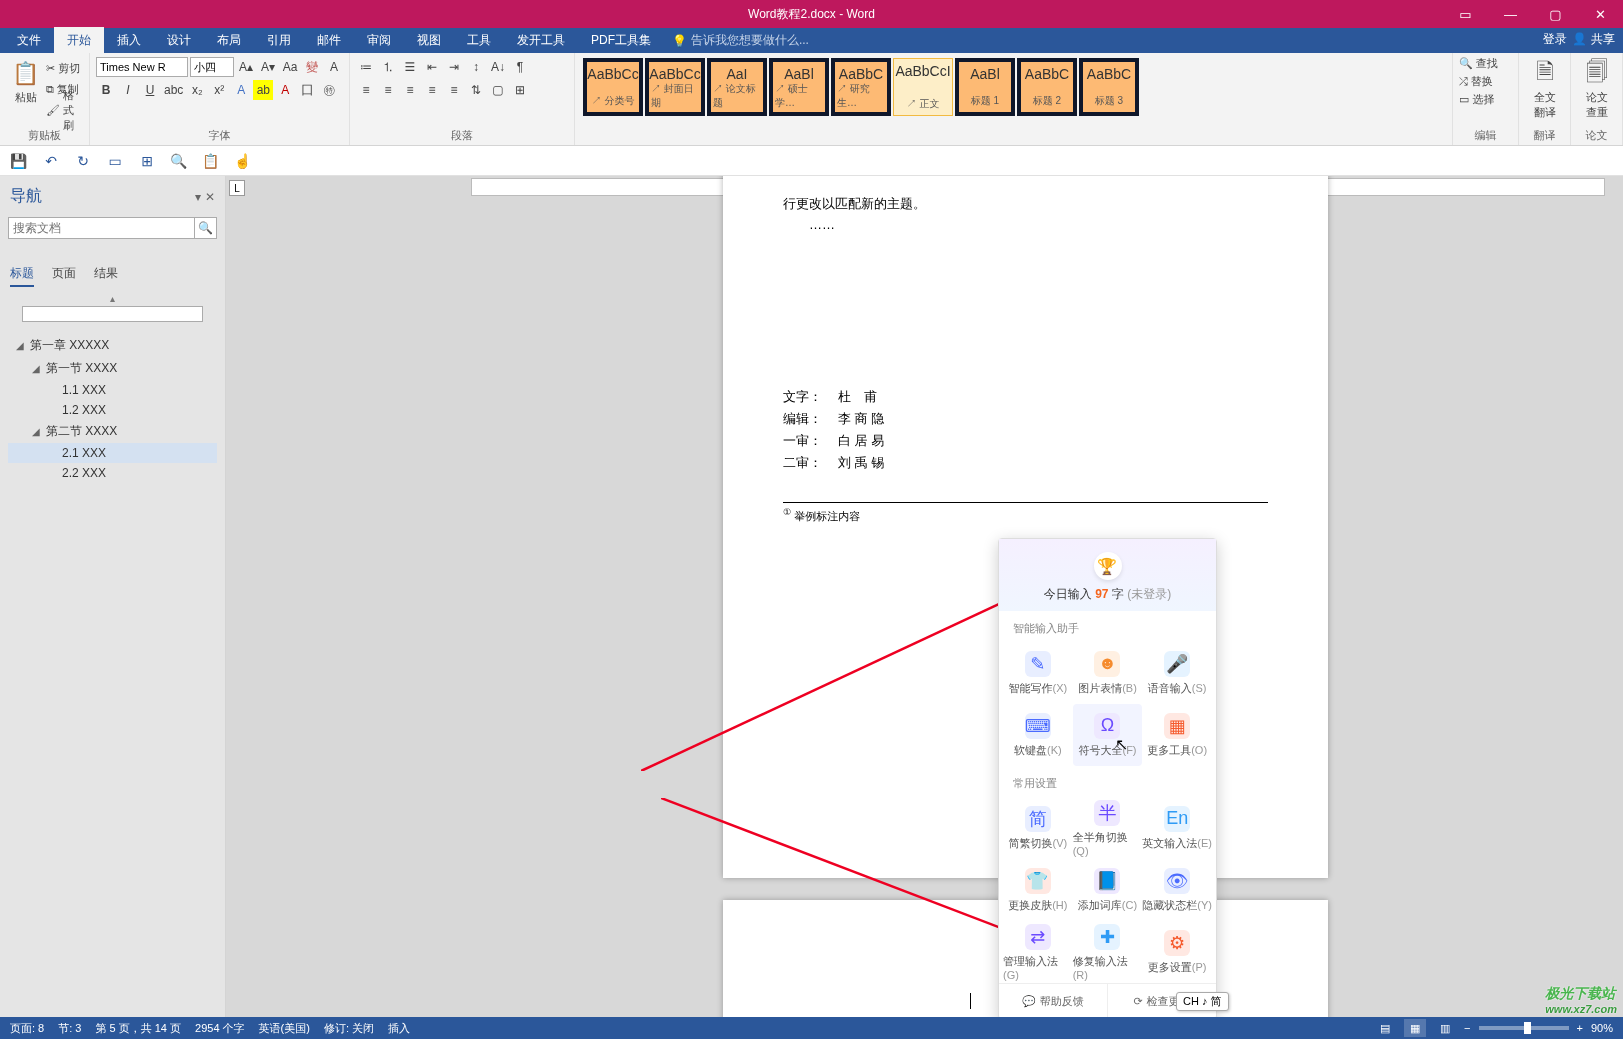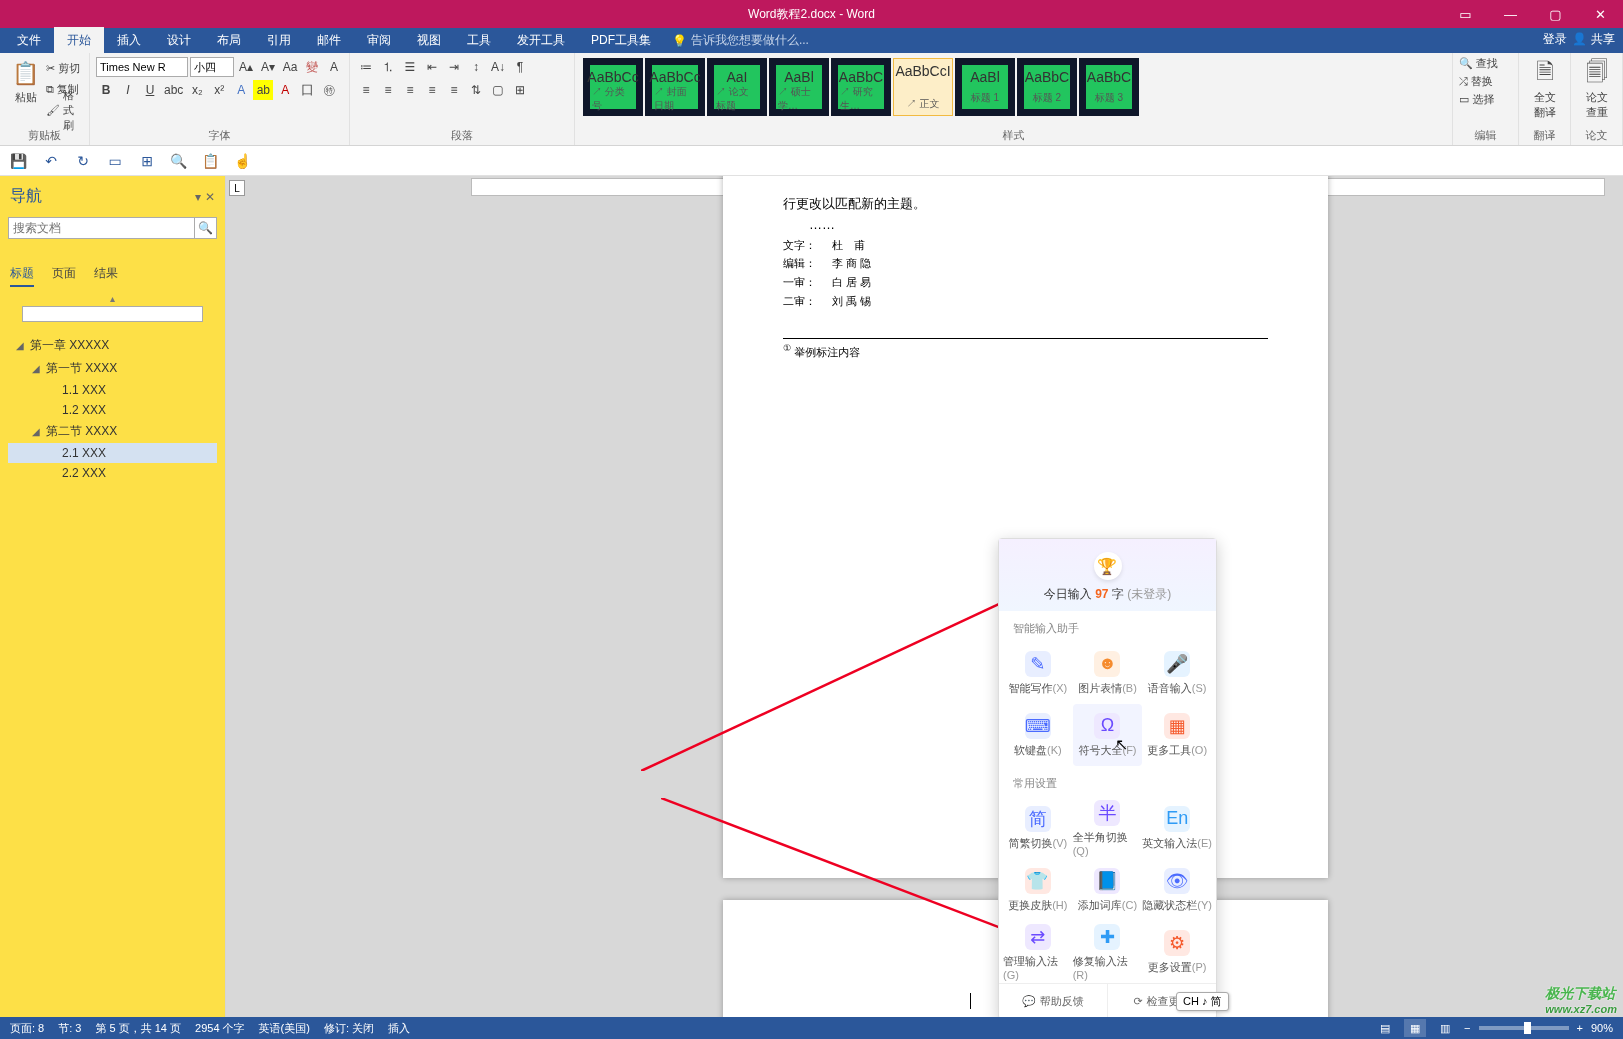--- a/index.html
+++ b/index.html
@@ -16,28 +16,28 @@
 .ribbon{height:93px;background:#f3f3f3;border-bottom:1px solid #d4d4d4;display:flex}
 .rgroup{border-right:1px solid #e1e1e1;padding:3px 6px 2px;display:flex;flex-direction:column;justify-content:space-between;position:relative}
 .rgroup-title{font-size:11px;color:#666;text-align:center;height:15px}
 .rgroup-body{flex:1;display:flex;align-items:flex-start}
 .big-btn{display:flex;flex-direction:column;align-items:center;padding:2px 4px;font-size:11px;color:#444}
 .big-icon{width:32px;height:32px;display:flex;align-items:center;justify-content:center;font-size:22px}
 .small-row{display:flex;gap:2px;align-items:center;height:22px}
 .sbtn{min-width:20px;height:20px;display:flex;align-items:center;justify-content:center;font-size:12px;color:#444;padding:0 2px}
 .font-combo{border:1px solid #ababab;background:#fff;font-size:11px;height:20px;padding:0 3px;display:flex;align-items:center}
 .style-gallery{display:flex;gap:2px;padding:2px}
-.style-item{width:60px;height:58px;border:7px solid #0f172a;background:#22c55e;display:flex;flex-direction:column;align-items:center;justify-content:space-between;padding:4px 2px;cursor:pointer}
+.style-item{width:60px;height:58px;border:4px solid #0f172a;background:#fdba74;display:flex;flex-direction:column;align-items:center;justify-content:space-between;padding:4px 2px;cursor:pointer}
 .style-item.sel{border:1px solid #f2ba41;background:#fdeec8}
 .style-preview{font-size:14px;color:#333}
 .style-name{font-size:10px;color:#555}
 .qat{height:30px;background:#fff;border-bottom:1px solid #e1e1e1;display:flex;align-items:center;gap:14px;padding:0 10px}
 .qat-btn{width:18px;height:18px;display:flex;align-items:center;justify-content:center;color:#2b579a;font-size:14px}
 .main{display:flex;height:calc(1039px - 28px - 25px - 93px - 30px - 22px);position:relative}
-.navpane{width:226px;border-right:1px solid #d4d4d4;background:#fde047;display:flex;flex-direction:column;padding:6px 8px}
+.navpane{width:226px;border-right:1px solid #d4d4d4;background:#e5e5e5;display:flex;flex-direction:column;padding:6px 8px}
 .nav-title{font-size:16px;color:#2b579a;display:flex;justify-content:space-between;align-items:center;padding:4px 2px}
 .nav-close{display:flex;gap:4px;color:#666;font-size:12px}
 .nav-search{display:flex;margin-top:6px}
 .nav-search input{flex:1;border:1px solid #ababab;height:22px;padding:0 4px;font-size:12px}
 .nav-search-btn{width:22px;border:1px solid #ababab;border-left:0;background:#fff;display:flex;align-items:center;justify-content:center;color:#444;font-size:12px}
 .nav-tabs{display:flex;gap:18px;margin-top:26px;padding:0 2px;font-size:12px;color:#444}
 .nav-tab.active{color:#2b579a;border-bottom:2px solid #2b579a;padding-bottom:3px}
 .nav-tree{margin-top:8px;font-size:12px;color:#333}
 .nav-tree .ti{padding:3px 4px;display:flex;align-items:center;gap:4px;cursor:pointer}
 .nav-tree .ti.sel{background:#d4e1f1}
@@ -46,21 +46,21 @@
 .doc-area{flex:1;background:#d8d8d8;position:relative;overflow:hidden}
 .ruler-tab{position:absolute;left:3px;top:4px;width:16px;height:16px;border:1px solid #999;background:#fff;font-size:10px;display:flex;align-items:center;justify-content:center}
 .hruler{position:absolute;left:245px;right:18px;top:2px;height:18px;background:#fff;border:1px solid #bbb;font-size:9px;color:#666;overflow:hidden}
 .hruler-inner{position:relative;height:100%;display:flex;align-items:center;padding-left:260px;letter-spacing:8px}
 .page{position:absolute;background:#fff;box-shadow:0 0 6px rgba(0,0,0,.3);width:605px;left:497px}
 .page1{top:-10px;height:712px;padding:28px 60px 40px}
 .page2{top:724px;height:300px;padding:100px 60px 40px}
 .doc-text{font-size:13px;line-height:1.6;color:#000}
 .doc-text p{text-indent:2em;margin:0}
 .doc-text .noind{text-indent:0}
-.credits{font-size:11px;line-height:1.7}
+.credits{margin-top:150px;font-size:13px;line-height:1.7}
 .credits div{display:flex;gap:16px}
 .footnote{border-top:1px solid #000;margin-top:28px;padding-top:2px;font-size:11px}
 .ime-badge{position:absolute;left:950px;top:816px;background:#fff;border:1px solid #aaa;border-radius:3px;padding:1px 6px;font-size:11px;box-shadow:1px 1px 3px rgba(0,0,0,.2);display:flex;align-items:center;gap:2px}
 .ime-popup{position:absolute;left:772px;top:362px;width:219px;background:#fff;border:1px solid #ddd;box-shadow:0 4px 16px rgba(0,0,0,.2);border-radius:4px;font-size:12px;color:#555}
 .ime-head{height:72px;background:linear-gradient(180deg,#f5f0ff 0%,#f0f6ff 100%);display:flex;flex-direction:column;align-items:center;justify-content:flex-end;padding-bottom:8px}
 .ime-award{width:28px;height:28px;border-radius:50%;background:#fff;display:flex;align-items:center;justify-content:center;font-size:16px;color:#f5a623;margin-bottom:6px;box-shadow:0 2px 4px rgba(0,0,0,.1)}
 .ime-stats{font-size:12px;color:#333}
 .ime-stats .num{color:#f5651d;font-weight:bold}
 .ime-stats .nolog{color:#999}
 .ime-section-title{padding:10px 14px 6px;font-size:11px;color:#888}
@@ -232,21 +232,20 @@
           <div class="style-item">
             <div class="style-preview">AaBbC</div>
             <div class="style-name">标题 2</div>
           </div>
           <div class="style-item">
             <div class="style-preview">AaBbC</div>
             <div class="style-name">标题 3</div>
           </div>
         </div>
     </div>
-    <div class="rgroup-title">样式</div>
   </div>
   <div class="rgroup" style="width:66px">
     <div class="rgroup-body vcol" style="font-size:11px;color:#444;gap:3px">
       <div>🔍 <span>查找</span></div>
       <div>⤮ <span>替换</span></div>
       <div>▭ <span>选择</span></div>
     </div>
     <div class="rgroup-title">编辑</div>
   </div>
   <div class="rgroup" style="width:52px">

